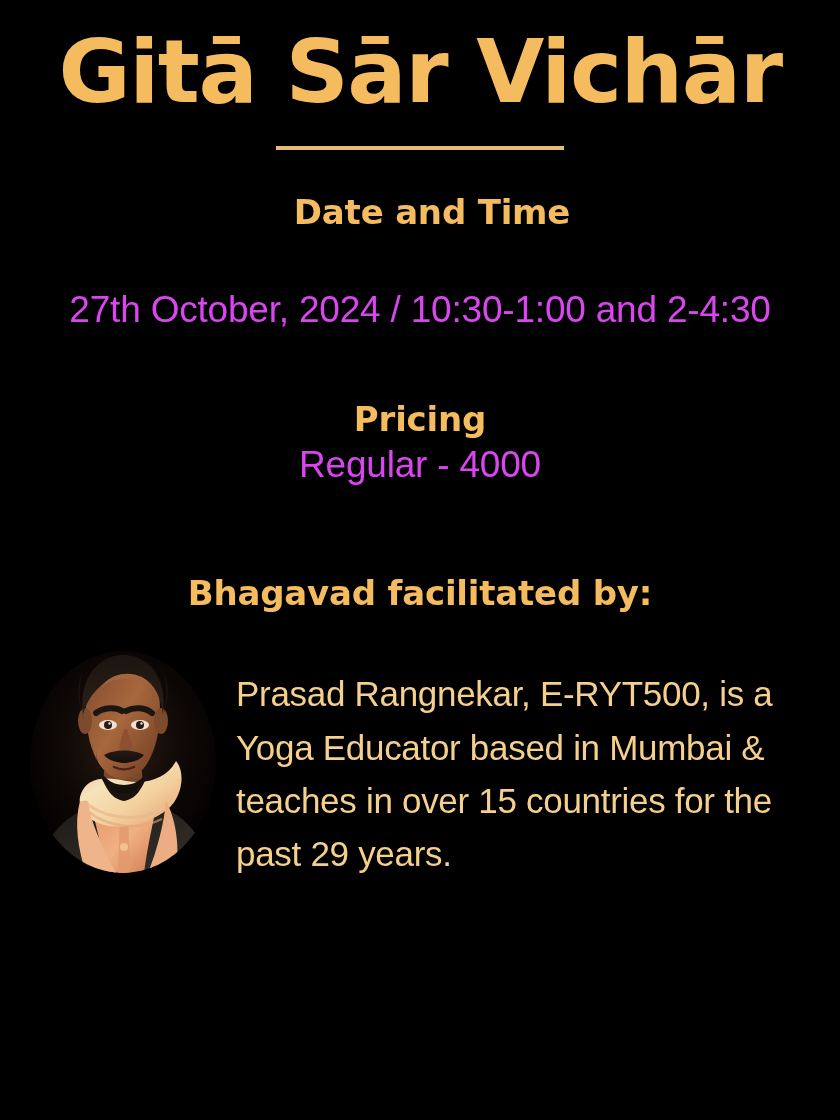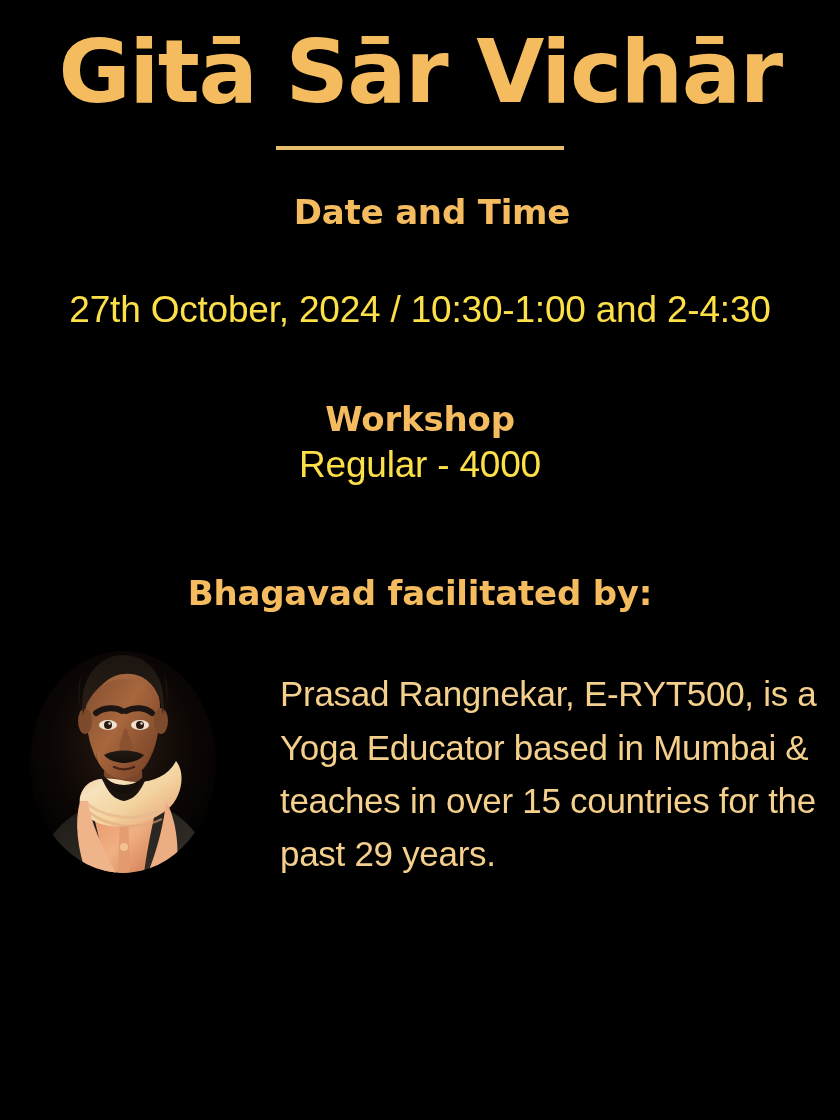--- a/index.html
+++ b/index.html
@@ -75,39 +75,38 @@
   }
 
   .body-line {
     width: 100%;
     text-align: center;
     font-family: "Liberation Sans", sans-serif;
     font-weight: 400;
     font-size: 37px;
     line-height: 1.42;
     letter-spacing: -0.2px;
-    color: #fde047;
+    color: #d946ef;
   }
 
   
   .sp-date-head  { margin-top: 42px; padding-left: 24px; }
   .sp-date-line  { margin-top: 52px; }
   .sp-price-head { margin-top: 62px; }
   .sp-price-body { margin-top: 52px; }
   .sp-fac-head   { margin-top: 82px; }
 
   
   .facilitator {
     width: 100%;
     margin-top: 38px;
     display: flex;
     align-items: flex-start;
     padding-left: 30px;
     box-sizing: border-box;
-    gap: 44px;
   }
 
   .avatar {
     width: 186px;
     height: 222px;
     flex: 0 0 186px;
     border-radius: 50%;
     overflow: hidden;
     position: relative;
     background: #000;
@@ -137,21 +136,21 @@
 
 
   <div class="divider-wrap">
     <div class="divider"></div>
   </div>
 
   <div class="section-heading sp-date-head">Date and Time</div>
 
   <div class="body-line sp-date-line">27th October, 2024 / 10:30-1:00 and 2-4:30</div>
 
-  <div class="section-heading sp-price-head">Workshop</div>
+  <div class="section-heading sp-price-head">Pricing</div>
 
 
   <div class="body-line">Regular - 4000</div>
 
   <div class="section-heading sp-fac-head">Bhagavad facilitated by:</div>
 
   <div class="facilitator">
 
     <div class="avatar">
       <svg viewBox="0 0 186 222" xmlns="http://www.w3.org/2000/svg">

